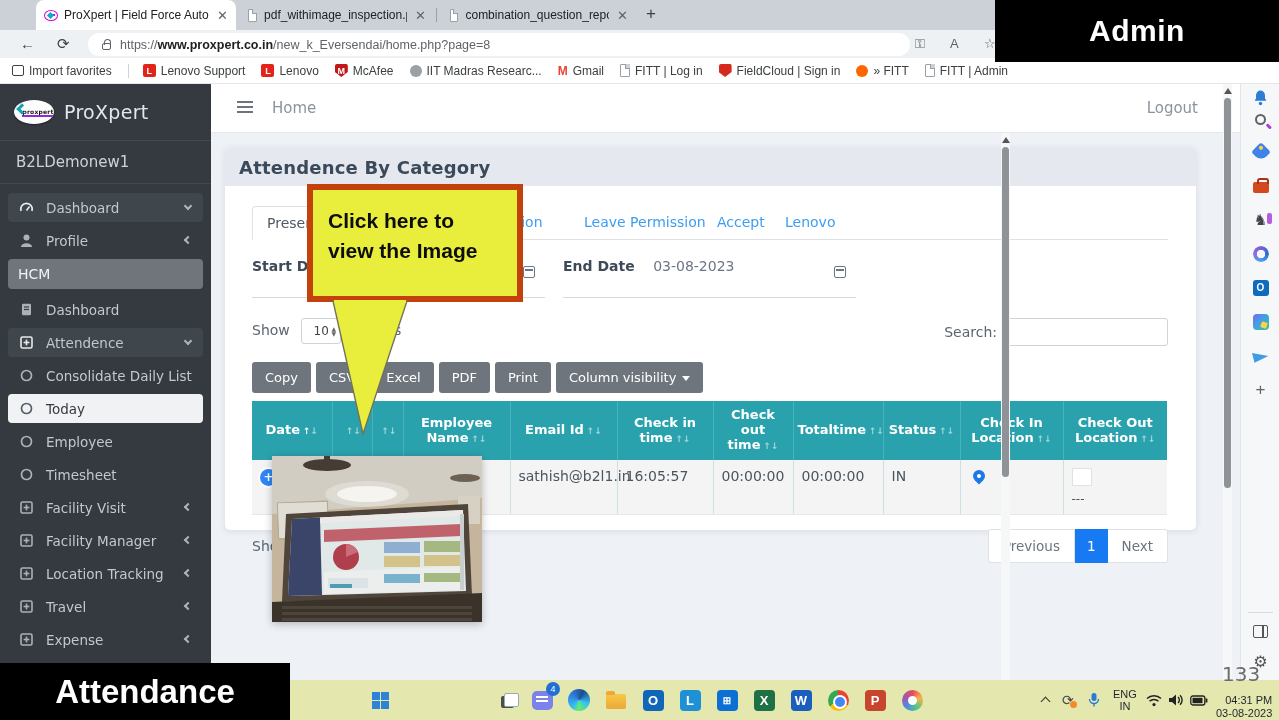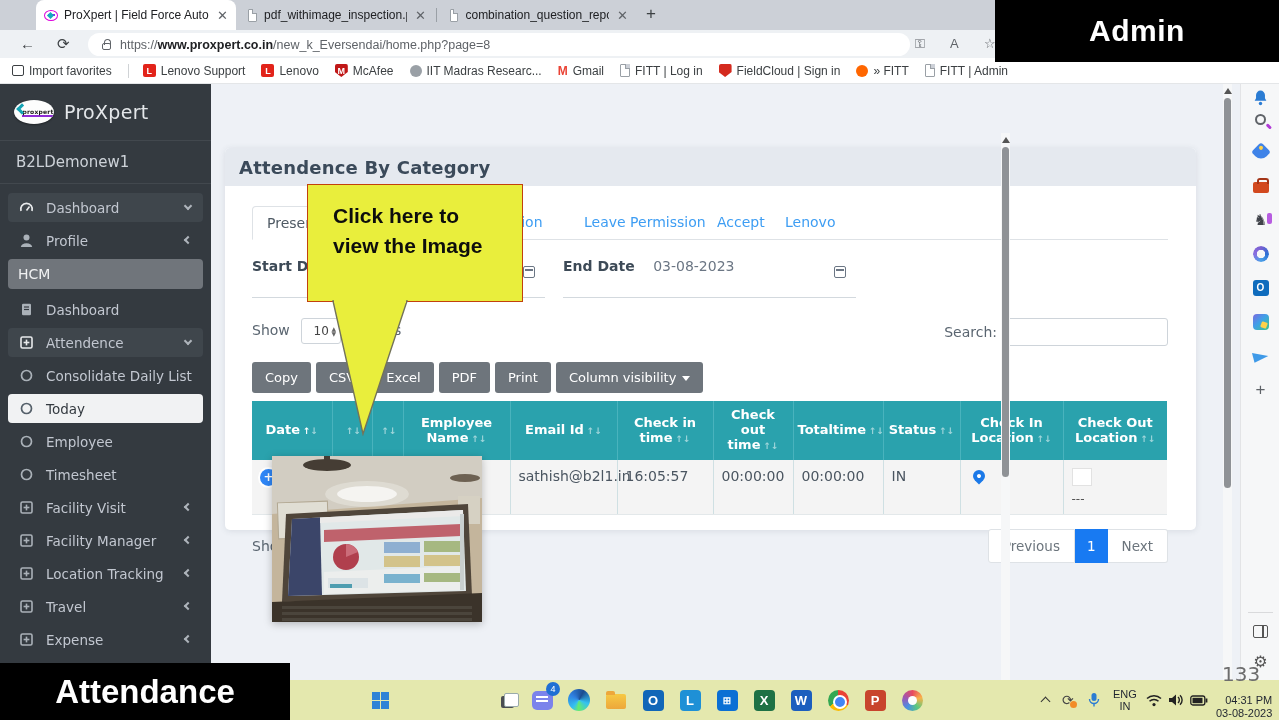--- a/index.html
+++ b/index.html
@@ -147,21 +147,21 @@
   .raildiv { position:absolute; left:7px; width:25px; height:1px; background:#d9dadc; }
 
   
   .adminOverlay { position:absolute; left:995px; top:0; width:284px; height:62px; background:#000; z-index:70; display:flex; align-items:center; justify-content:center; }
   .adminOverlay span { color:#fff; font-size:30px; font-weight:700; letter-spacing:.5px; }
   .attOverlay { position:absolute; left:0; top:663px; width:290px; height:57px; background:#000; z-index:70; display:flex; align-items:center; justify-content:center; }
   .attOverlay span { color:#fff; font-size:33px; font-weight:700; }
   .counter { position:absolute; left:1222px; top:662px; z-index:72; font-size:20px; color:#6d6d6d; font-family:"DejaVu Sans", sans-serif; }
 
   
-  .callout { position:absolute; left:307px; top:184px; width:216px; height:118px; background:#e9ee3c; border:1px solid #c2410c; z-index:60; padding:16px 0 0 25px; }
+  .callout { position:absolute; left:307px; top:184px; width:216px; height:118px; background:#e9ee3c; border:6px solid #c2410c; z-index:60; padding:16px 0 0 15px; }
   .callout div { font-size:21px; font-weight:700; color:#0d0d0d; line-height:30px; }
   .callTail { position:absolute; left:325px; top:300px; z-index:60; }
 
   
   .photo { position:absolute; left:272px; top:456px; width:210px; height:166px; z-index:50; box-shadow:0 2px 8px rgba(0,0,0,.25); }
 
   
   .taskbar { position:absolute; left:0; top:680px; width:1279px; height:40px; background:#e4e8ae; z-index:40; }
   .tk { position:absolute; top:8px; width:24px; height:24px; display:flex; align-items:center; justify-content:center; }
   .winlogo { width:17px; height:17px; display:grid; grid-template-columns:8px 8px; grid-template-rows:8px 8px; gap:1px; }
@@ -409,20 +409,25 @@
                 <line x1="4.6" y1="7.5" x2="10.4" y2="7.5" stroke="#aab1b8" stroke-width="1.6"></line>
               </svg>
             </span>
           <span>Expense</span>
           <span class="chev left"></span>
         </div>
       </div>
     </aside>
 
     <div class="content">
+      <div class="apptop">
+        <div class="hamburger"></div>
+        <div class="homeLbl">Home</div>
+        <div class="logoutLbl">Logout</div>
+      </div>
 
       <div class="card">
         <div class="cardHead">Attendence By Category</div>
         <div class="cardBody">
 
           <div class="tabsRow">
             <div class="ptab">Present</div>
             <div class="ltab" style="left:110px;">Absent</div>
             <div class="ltab" style="left:215px;">Permission</div>
             <div class="ltab" style="left:332px;">Leave Permission</div>

